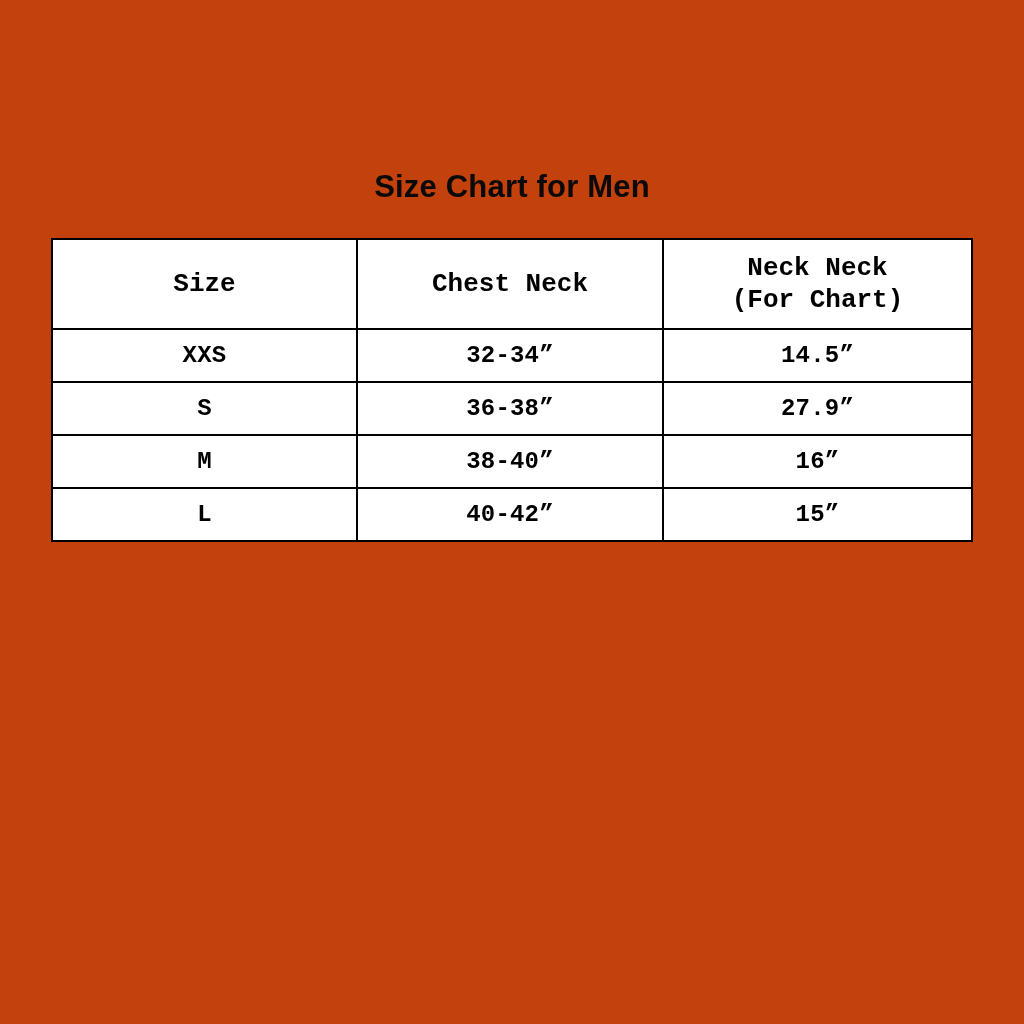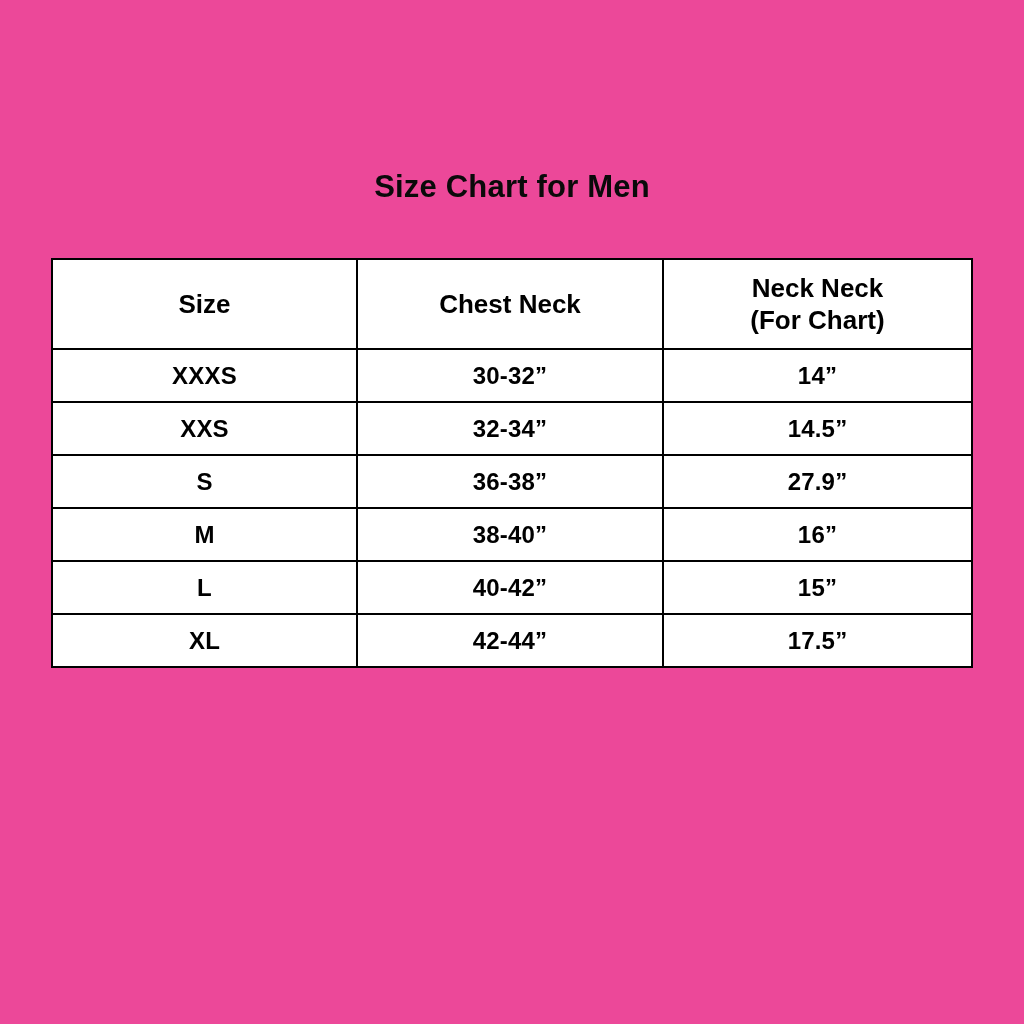--- a/index.html
+++ b/index.html
@@ -4,40 +4,41 @@
 <style>
   html, body {
     margin: 0;
     padding: 0;
     background: #ffffff;
   }
   .page {
     position: relative;
     width: 1024px;
     height: 1024px;
-    background: #ec4899;
+    background: #c2410c;
     font-family: "Liberation Sans", sans-serif;
     color: #000000;
     overflow: hidden;
   }
   .title {
     margin: 0;
     padding-top: 168px;
     text-align: center;
     font-size: 31px;
     font-weight: bold;
     line-height: 38px;
     letter-spacing: 0.2px;
     color: #0a0a0a;
   }
   table.size-table {
     border-collapse: collapse;
     table-layout: fixed;
     width: 920px;
-    margin: 52px auto 0 auto;
+    margin: 32px auto 0 auto;
+    font-family: Liberation Mono, monospace;
   }
   table.size-table th,
   table.size-table td {
     border: 2px solid #000000;
     background: #ffffff;
     text-align: center;
     vertical-align: middle;
     font-weight: bold;
     padding: 0;
   }
@@ -73,45 +74,35 @@
         <th>Size</th>
         <th>Chest Neck</th>
         <th>
           <div>Neck Neck</div>
           <div>(For Chart)</div>
         </th>
       </tr>
     </thead>
     <tbody>
       <tr>
-        <td>XXXS</td>
-        <td>30-32”</td>
-        <td>14”</td>
-      </tr>
-      <tr>
         <td>XXS</td>
         <td>32-34”</td>
         <td>14.5”</td>
       </tr>
       <tr>
         <td>S</td>
         <td>36-38”</td>
         <td>27.9”</td>
       </tr>
       <tr>
         <td>M</td>
         <td>38-40”</td>
         <td>16”</td>
       </tr>
       <tr>
         <td>L</td>
         <td>40-42”</td>
         <td>15”</td>
       </tr>
-      <tr>
-        <td>XL</td>
-        <td>42-44”</td>
-        <td>17.5”</td>
-      </tr>
     </tbody>
   </table>
 
 </div>
 
 </body></html>

